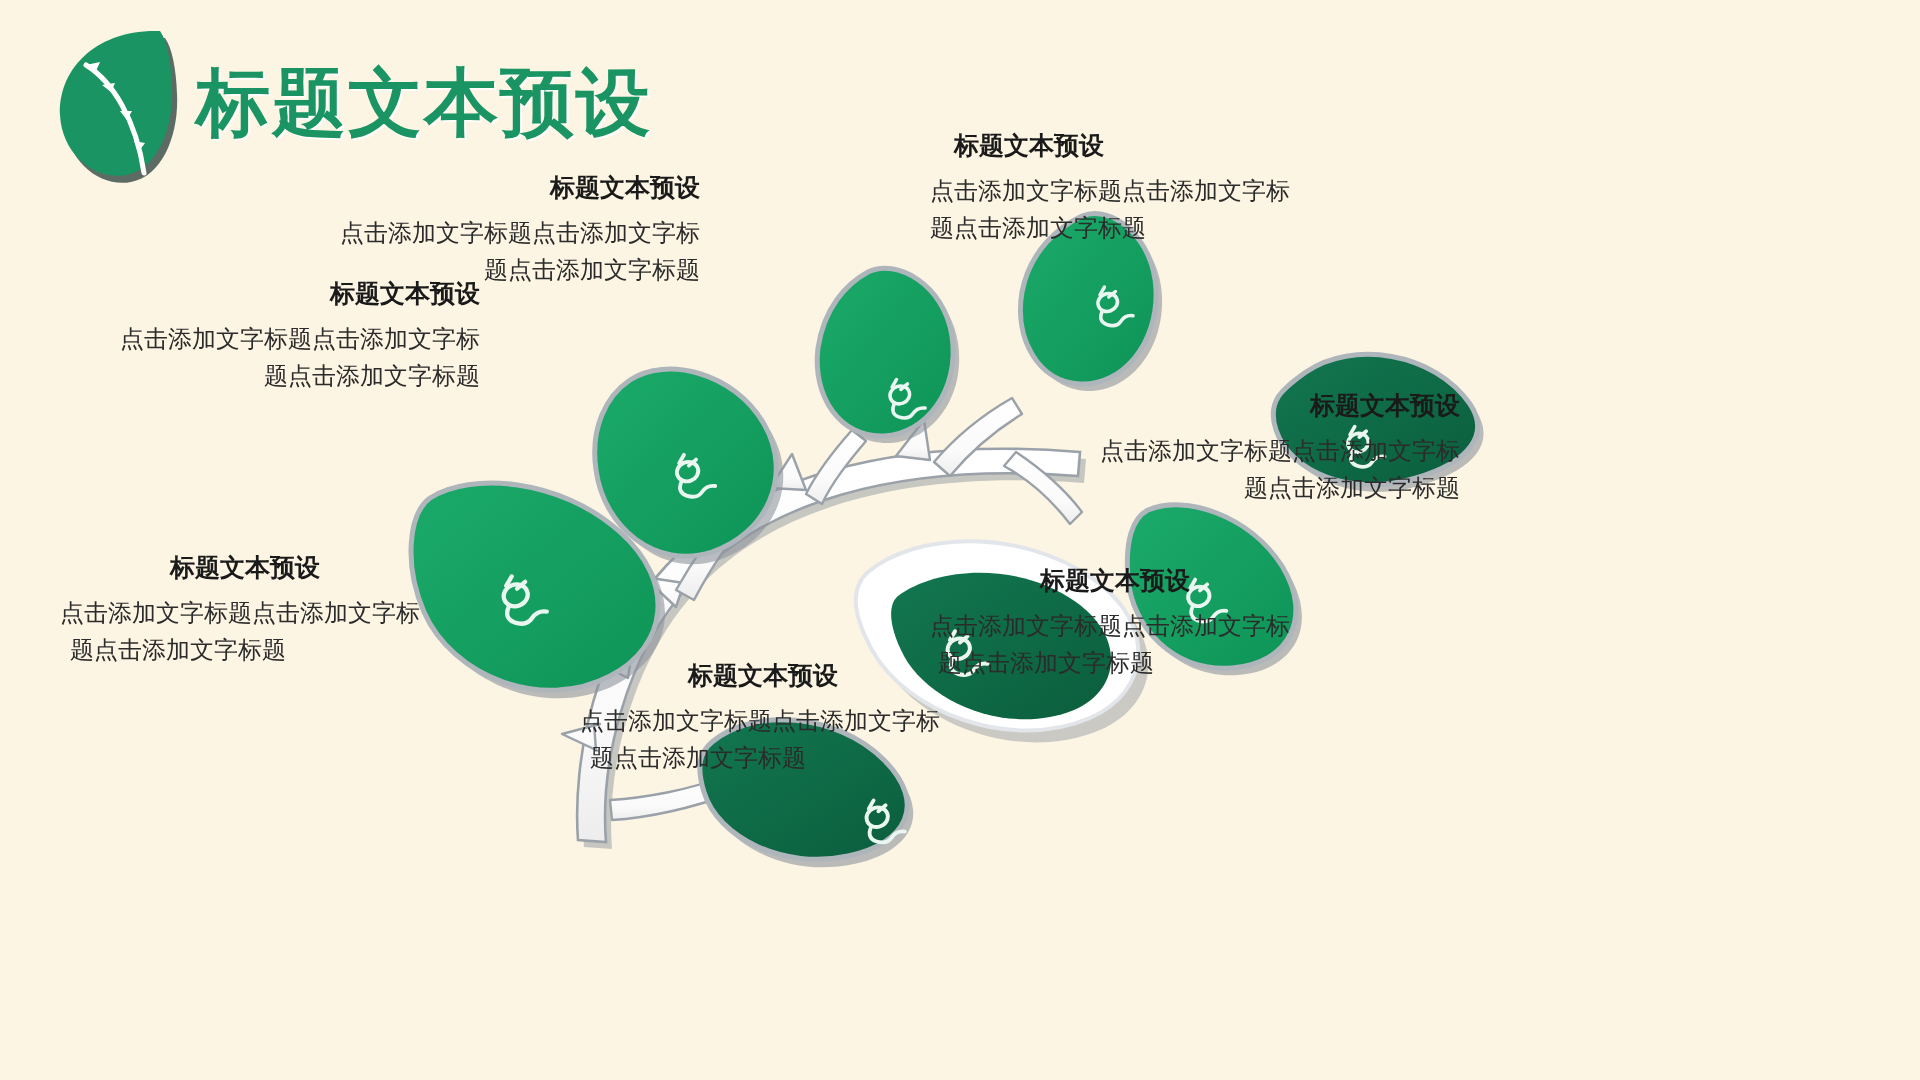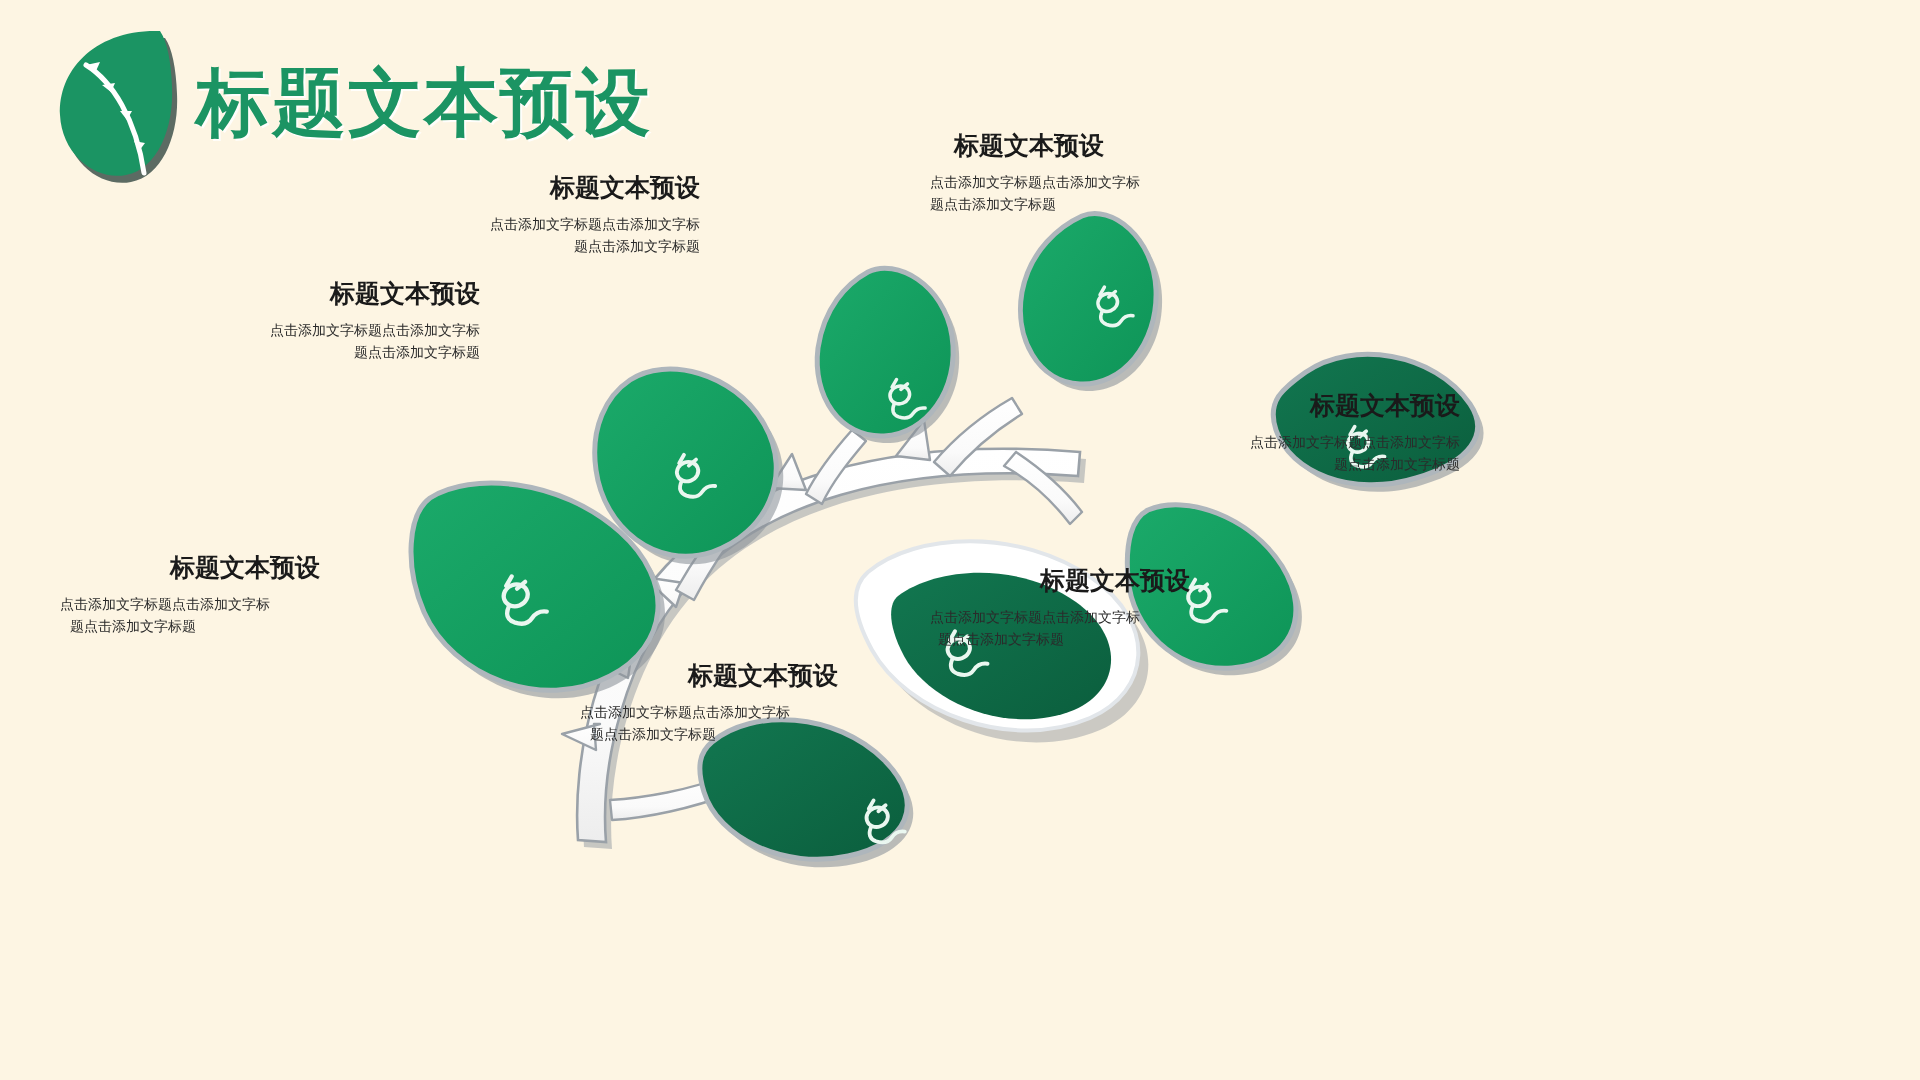--- a/index.html
+++ b/index.html
@@ -21,21 +21,21 @@
     text-shadow:2px 2px 0 rgba(255,255,255,.85);
   }
 
   
   .callout{position:absolute;}
   .callout .c-title{
     font-size:25px;font-weight:bold;color:#1A1A1A;
     line-height:1.2;margin-bottom:12px;white-space:nowrap;
   }
   .callout .c-body{
-    font-size:14px;color:#2B2B2B;line-height:1.55;
+    font-size:24px;color:#2B2B2B;line-height:1.55;
     font-weight:400;
   }
   .al-r{text-align:right;}
   .al-l{text-align:left;}
 
   
   #cal-0{left:60px; top:278px; width:420px;}
   #cal-1{left:300px; top:172px; width:400px;}
   #cal-2{left:930px; top:130px; width:400px;}
   #cal-3{left:1060px;top:390px; width:400px;}

